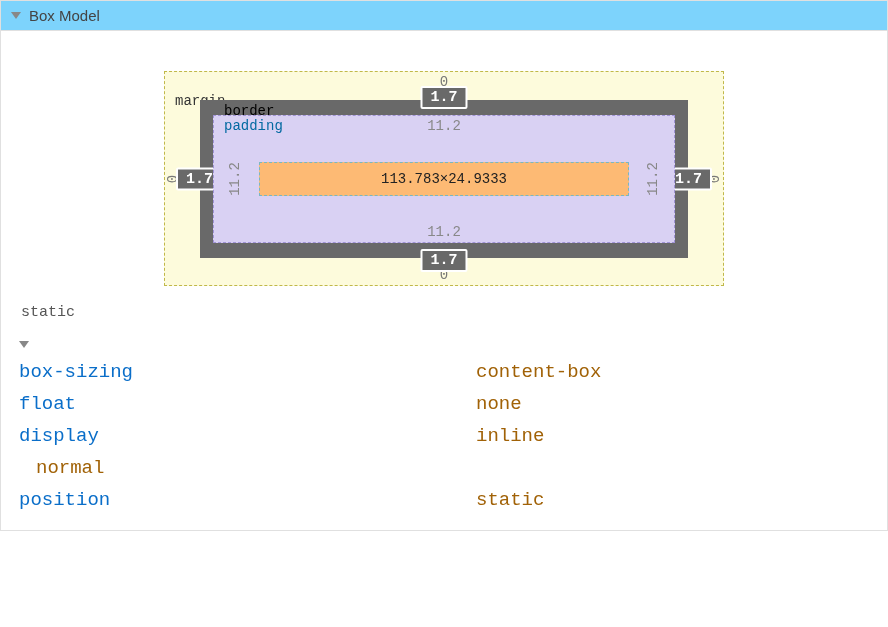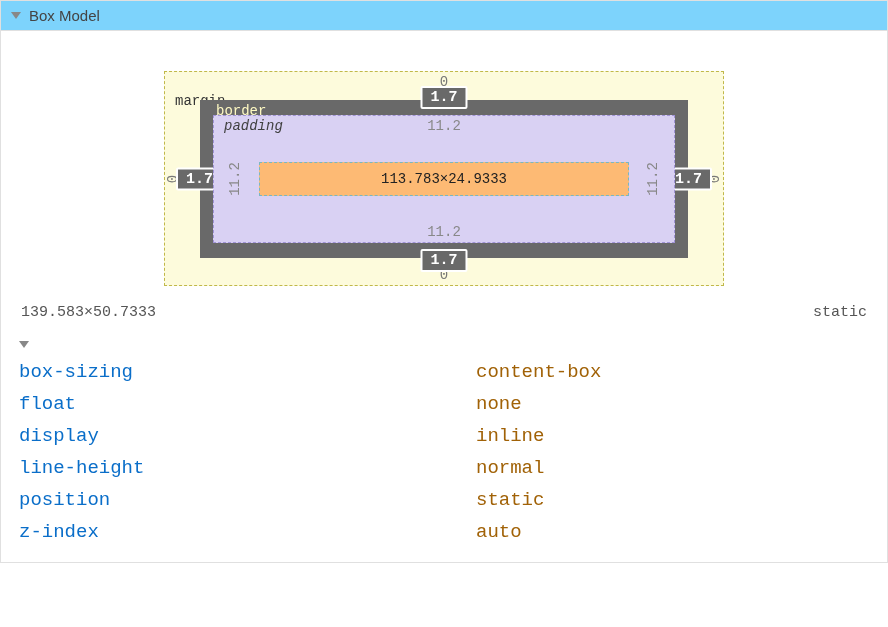--- a/index.html
+++ b/index.html
@@ -73,21 +73,21 @@
   .border-layer {
     width: 488px;
     height: 158px;
     background: #696969;
     border: none;
     display: flex;
     align-items: center;
     justify-content: center;
     position: relative;
   }
-  .border-layer > .layer-label { color: #fef9c3; top: 3px; left: 16px; }
+  .border-layer > .layer-label { color: #000000; top: 3px; left: 24px; }
   .border-pill {
     position: absolute;
     background: #696969;
     color: #fff;
     font-weight: 600;
     padding: 1px 8px;
     border-radius: 2px;
     border: 2px solid #fff;
     font-size: 15px;
   }
@@ -100,21 +100,21 @@
   .padding-layer {
     width: 462px;
     height: 128px;
     background: #d9d1f3;
     border: 1px dashed #a093d6;
     position: relative;
     display: flex;
     align-items: center;
     justify-content: center;
   }
-  .padding-layer > .layer-label { color: #404040; top: 2px; left: 10px; font-style: italic; }
+  .padding-layer > .layer-label { color: #0369a1; top: 2px; left: 10px; }
   .padding-layer .edge-val { color: #888; }
   .padding-layer .edge-top { top: 2px; }
   .padding-layer .edge-bottom { bottom: 2px; }
 
   
   .content-layer {
     width: 370px;
     height: 34px;
     background: #fdba74;
     border: 1px dashed #7ab7c2;
@@ -191,21 +191,20 @@
 
             <div class="content-layer">
               <span>113.783×24.9333</span>
             </div>
           </div>
         </div>
       </div>
     </div>
 
     <div class="summary-row">
-      <span>139.583×50.7333</span>
       <span>static</span>
     </div>
 
     <div class="sub-header">
       <span class="twisty"></span>
     </div>
 
     <div class="props">
       <div class="prop-row">
         <span class="prop-name">box-sizing</span>
@@ -213,27 +212,22 @@
       </div>
       <div class="prop-row">
         <span class="prop-name">float</span>
         <span class="prop-value">none</span>
       </div>
       <div class="prop-row">
         <span class="prop-name">display</span>
         <span class="prop-value">inline</span>
       </div>
       <div class="prop-row">
-        <span class="prop-name">line-height</span>
         <span class="prop-value">normal</span>
       </div>
       <div class="prop-row">
         <span class="prop-name">position</span>
         <span class="prop-value">static</span>
       </div>
-      <div class="prop-row">
-        <span class="prop-name">z-index</span>
-        <span class="prop-value">auto</span>
-      </div>
     </div>
 
   </div>
 </div>
 
 </body></html>

